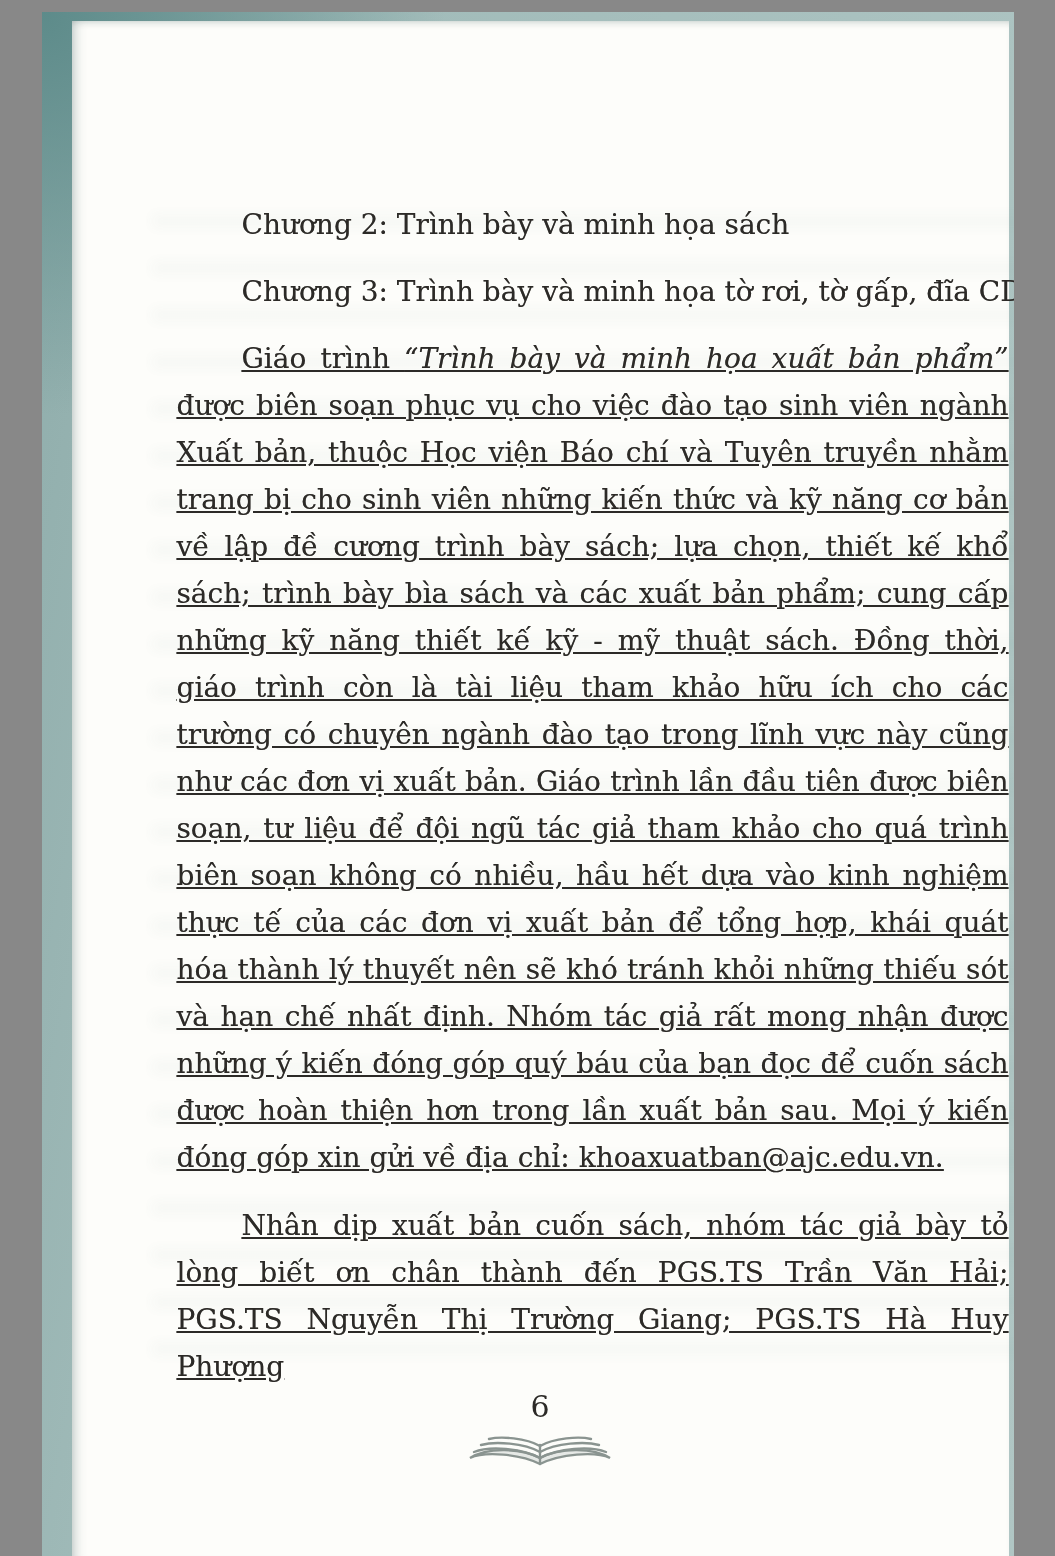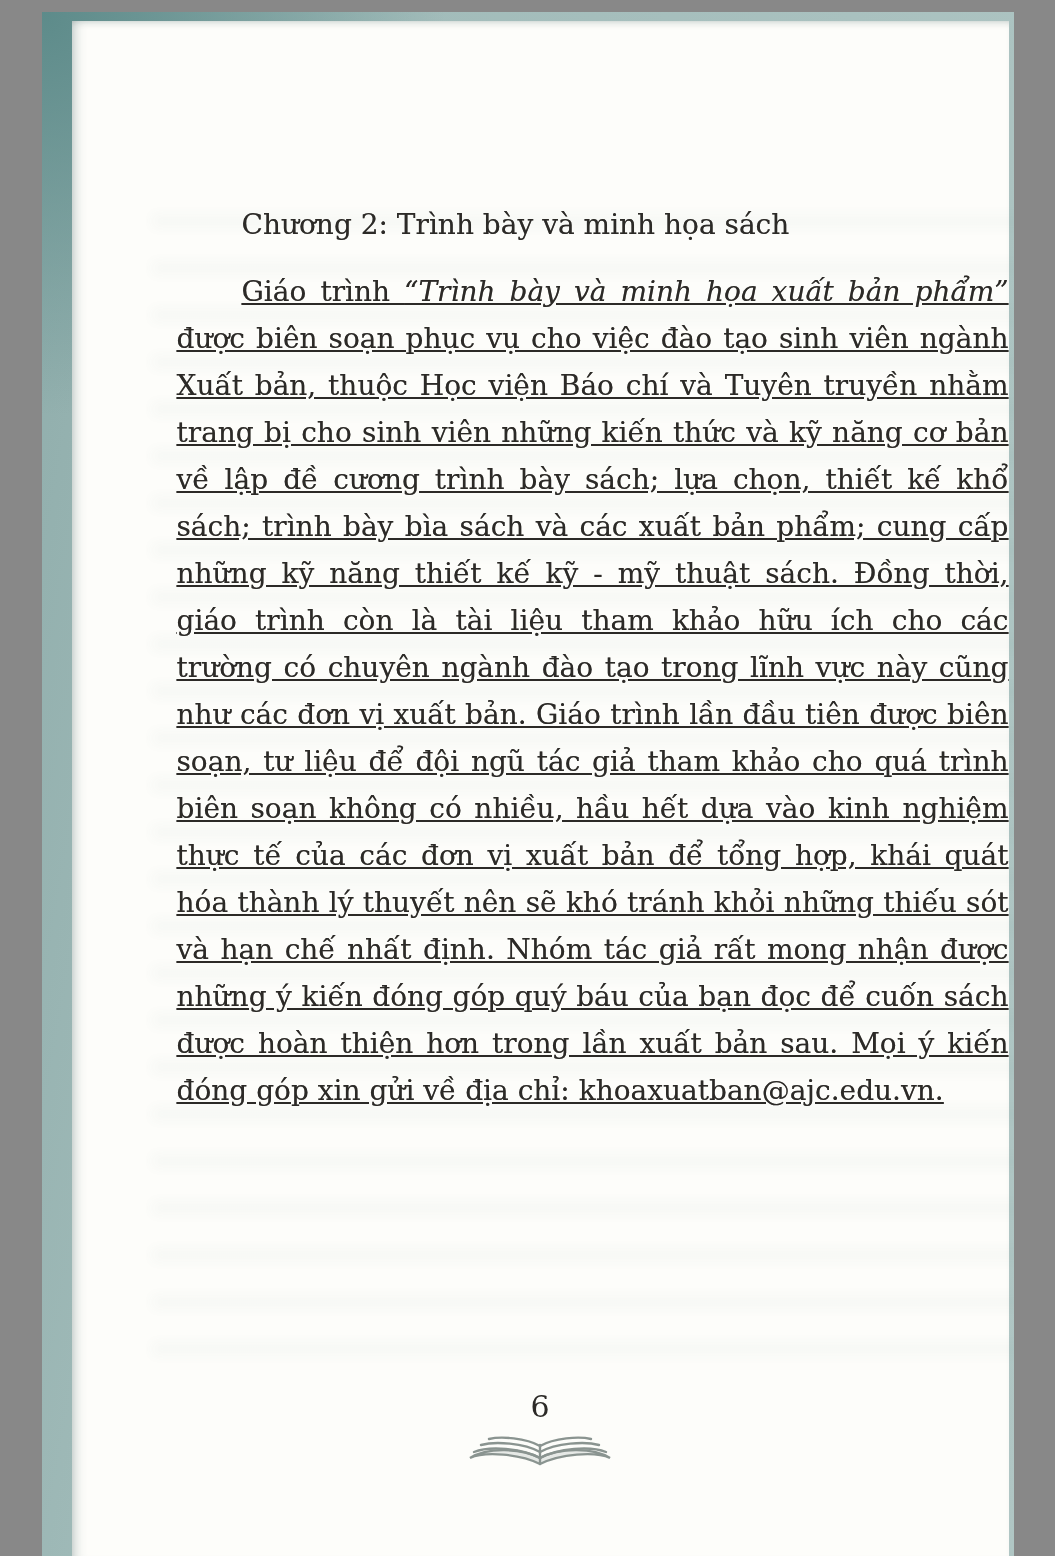--- a/index.html
+++ b/index.html
@@ -76,23 +76,25 @@
 <body>
 
 <div class="scan">
   <div class="page">
 
     <div class="bleed"></div>
 
     <div class="content">
       <p class="chapter-line">Chương 2: Trình bày và minh họa sách</p>
 
+      <p class="chapter-line">Chương 3: Trình bày và minh họa tờ rơi, tờ gấp, đĩa CD</p>
 
       <p class="body-para"><span>Giáo trình </span><em>“Trình bày và minh họa xuất bản phẩm”</em><span> được biên soạn phục vụ cho việc đào tạo sinh viên ngành Xuất bản, thuộc Học viện Báo chí và Tuyên truyền nhằm trang bị cho sinh viên những kiến thức và kỹ năng cơ bản về lập đề cương trình bày sách; lựa chọn, thiết kế khổ sách; trình bày bìa sách và các xuất bản phẩm; cung cấp những kỹ năng thiết kế kỹ - mỹ thuật sách. Đồng thời, giáo trình còn là tài liệu tham khảo hữu ích cho các trường có chuyên ngành đào tạo trong lĩnh vực này cũng như các đơn vị xuất bản. Giáo trình lần đầu tiên được biên soạn, tư liệu để đội ngũ tác giả tham khảo cho quá trình biên soạn không có nhiều, hầu hết dựa vào kinh nghiệm thực tế của các đơn vị xuất bản để tổng hợp, khái quát hóa thành lý thuyết nên sẽ khó tránh khỏi những thiếu sót và hạn chế nhất định. Nhóm tác giả rất mong nhận được những ý kiến đóng góp quý báu của bạn đọc để cuốn sách được hoàn thiện hơn trong lần xuất bản sau. Mọi ý kiến đóng góp xin gửi về địa chỉ: khoaxuatban@ajc.edu.vn.</span></p>
 
+      <p class="body-para">Nhân dịp xuất bản cuốn sách, nhóm tác giả bày tỏ lòng biết ơn chân thành đến PGS.TS Trần Văn Hải; PGS.TS Nguyễn Thị Trường Giang; PGS.TS Hà Huy Phượng</p>
     </div>
 
     <div class="footer">
       <div class="page-number">6</div>
 
       <svg class="book-ornament" width="150" height="42" viewBox="0 0 150 42" aria-hidden="true">
         <g fill="none" stroke="var(--ornament)" stroke-width="2.4" stroke-linecap="round">
           <path d="M75 34 C55 24, 20 21, 5 28 C22 17, 56 18, 75 28 C94 18, 128 17, 145 28 C130 21, 95 24, 75 34 Z" fill="#b9c3c0" fill-opacity="0.35"></path>
           <path d="M75 28 C57 18, 24 16, 9 22"></path>
           <path d="M75 28 C93 18, 126 16, 141 22"></path>

